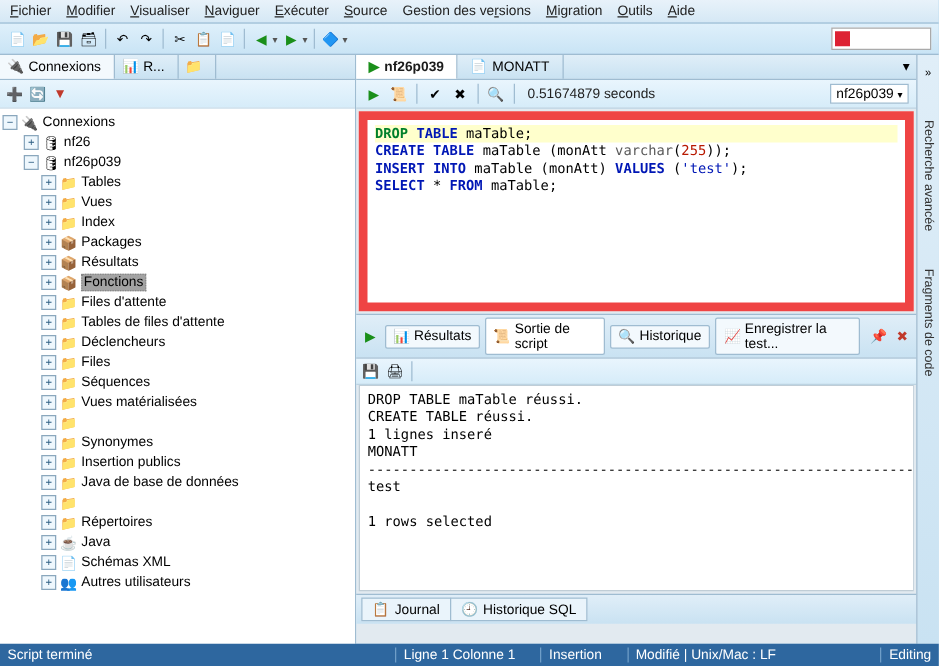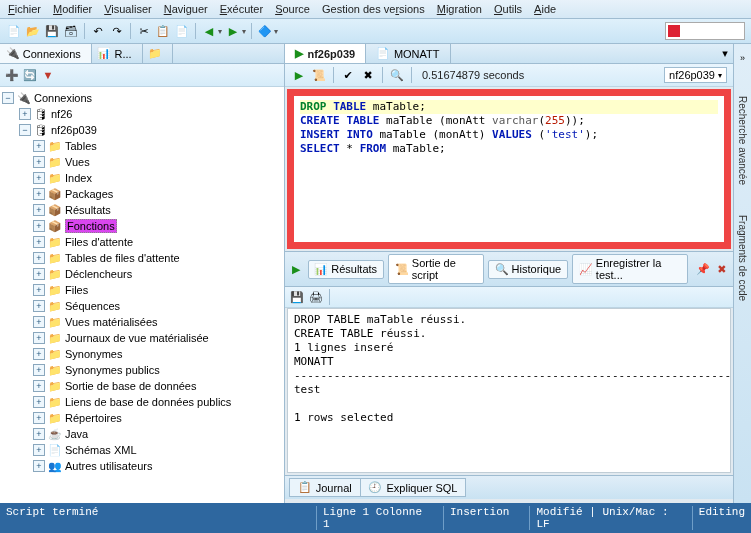--- a/index.html
+++ b/index.html
@@ -16,21 +16,21 @@
   .left-tabs { display: flex; background: linear-gradient(#e0eef8, #c9e2f2); border-bottom: 1px solid #9fbcd1; }
   .ltab { padding: 3px 10px 3px 6px; border-right: 1px solid #9fbcd1; display: flex; align-items: center; gap: 3px; font-size: 11px; }
   .ltab.active { background: #f3f9fd; }
   .left-tb { display: flex; gap: 2px; padding: 3px 4px; background: linear-gradient(#e9f5fd, #d6ecf9); border-bottom: 1px solid #bcd4e3; }
   .tree { flex: 1; overflow: auto; padding: 3px 2px; background: #fff; }
   .node { display: flex; align-items: center; gap: 3px; padding: 1px 0; white-space: nowrap; }
   .expander { width: 12px; height: 12px; border: 1px solid #8aa7bd; display: inline-flex; align-items: center; justify-content: center; font-size: 9px; line-height: 1; color: #2a5b80; background: #eef7fd; cursor: pointer; }
   .spacer { display: inline-block; }
   .ticon { display: inline-flex; width: 14px; height: 14px; align-items: center; justify-content: center; font-size: 11px; }
   .tlabel { color: #000; }
-  .tlabel.sel { background: #d946ef; border: 1px dotted #888; padding: 0 1px; }
+  .tlabel.sel { background: #a3a3a3; border: 1px dotted #888; padding: 0 1px; }
   .right { flex: 1; display: flex; flex-direction: column; min-width: 0; background: #e2eaf0; }
   .rtabs { display: flex; align-items: center; background: linear-gradient(#e0eef8, #c9e2f2); border-bottom: 1px solid #9fbcd1; }
   .rtab { padding: 3px 10px; border-right: 1px solid #9fbcd1; display: flex; align-items: center; gap: 4px; }
   .rtab.active { background: #fff; font-weight: bold; color: #1b1b1b; }
   .rtab .tri { color: #1a8f1a; }
   .rtb { display: flex; align-items: center; gap: 4px; padding: 3px 6px; background: linear-gradient(#e9f5fd, #d6ecf9); border-bottom: 1px solid #bcd4e3; font-size: 11px; }
   .rtb .status { margin-left: 4px; color: #222; }
   .rtb-spacer { flex: 1; }
   .conn-dd { border: 1px solid #9fbcd1; background: #fff; padding: 1px 4px; display: flex; align-items: center; gap: 3px; }
   .editor { background: #fff; border: 7px solid #ef4444; margin: 2px; padding: 4px 6px; font-family: "DejaVu Sans Mono", monospace; font-size: 11px; line-height: 14px; height: 160px; overflow: auto; white-space: pre; }
@@ -41,21 +41,21 @@
   .kw-num { color: #b81900; }
   .kw-str { color: #0017b5; }
   .curline { background: #ffffcc; display: inline-block; width: 100%; }
   .midbar { display: flex; align-items: center; gap: 4px; padding: 2px 4px; background: linear-gradient(#e0eef8, #c9e2f2); border-top: 1px solid #9fbcd1; border-bottom: 1px solid #9fbcd1; }
   .mtab { padding: 2px 6px; border: 1px solid #9fbcd1; background: #f3f9fd; display: flex; align-items: center; gap: 3px; border-radius: 2px; cursor: pointer; }
   .mtab.active { background: #fff; }
   .output { background: #fff; border: 1px solid #c0cdd6; margin: 0 2px 2px 2px; padding: 4px 6px; font-family: "DejaVu Sans Mono", monospace; font-size: 11px; line-height: 14px; height: 165px; overflow: auto; white-space: pre; }
   .btabs { display: flex; background: linear-gradient(#e0eef8, #c9e2f2); border-top: 1px solid #9fbcd1; padding: 2px 4px; gap: 0; }
   .btab { padding: 2px 8px; border: 1px solid #9fbcd1; background: #eaf4fb; display: flex; align-items: center; gap: 4px; cursor: pointer; margin-right: -1px; }
   .statusbar { display: flex; background: #2e679f; color: #fff; font-size: 11px; padding: 3px 6px; gap: 20px; }
-  .statusbar .cell { border-left: 1px solid #6f9ec8; padding-left: 6px; font-family: Liberation Mono, monospace; }
+  .statusbar .cell { border-left: 1px solid #6f9ec8; padding-left: 6px; }
   .statusbar .cell:first-child { border-left: none; padding-left: 0; flex: 0 0 290px; }
   .sidecol { width: 18px; background: linear-gradient(#e0eef8,#c9e2f2); border-left: 1px solid #9fbcd1; display: flex; flex-direction: column; align-items: center; padding-top: 6px; gap: 30px; }
   .sidecol .vtext { writing-mode: vertical-rl; font-size: 10px; color: #333; cursor: pointer; }
   .search-box { margin-left: auto; width: 80px; height: 18px; border: 1px solid #aaa; background: #fff; display: flex; align-items: center; padding-left: 2px; }
   .search-box .sq { width: 12px; height: 12px; background: #d23; }
   .out-tb { display:flex; gap:3px; padding:2px 4px; background: linear-gradient(#e9f5fd,#d6ecf9); border-bottom:1px solid #bcd4e3; }
   .right-body { display:flex; flex:1; min-height:0; }
   .editor-side { flex:1; display:flex; flex-direction:column; min-width:0; }
 </style>
 </head>
@@ -200,45 +200,43 @@
           <div class="node">
             <span class="spacer" style="width:28px"></span>
             <span class="expander">+</span>
             <span class="ticon">📁</span>
             <span class="tlabel">Vues matérialisées</span>
           </div>
           <div class="node">
             <span class="spacer" style="width:28px"></span>
             <span class="expander">+</span>
             <span class="ticon">📁</span>
-            <span class="tlabel">Journaux de vue matérialisée</span>
           </div>
           <div class="node">
             <span class="spacer" style="width:28px"></span>
             <span class="expander">+</span>
             <span class="ticon">📁</span>
             <span class="tlabel">Synonymes</span>
           </div>
           <div class="node">
             <span class="spacer" style="width:28px"></span>
             <span class="expander">+</span>
             <span class="ticon">📁</span>
-            <span class="tlabel">Synonymes publics</span>
-          </div>
-          <div class="node">
-            <span class="spacer" style="width:28px"></span>
-            <span class="expander">+</span>
-            <span class="ticon">📁</span>
-            <span class="tlabel">Sortie de base de données</span>
-          </div>
-          <div class="node">
-            <span class="spacer" style="width:28px"></span>
-            <span class="expander">+</span>
-            <span class="ticon">📁</span>
-            <span class="tlabel">Liens de base de données publics</span>
+            <span class="tlabel">Insertion publics</span>
+          </div>
+          <div class="node">
+            <span class="spacer" style="width:28px"></span>
+            <span class="expander">+</span>
+            <span class="ticon">📁</span>
+            <span class="tlabel">Java de base de données</span>
+          </div>
+          <div class="node">
+            <span class="spacer" style="width:28px"></span>
+            <span class="expander">+</span>
+            <span class="ticon">📁</span>
           </div>
           <div class="node">
             <span class="spacer" style="width:28px"></span>
             <span class="expander">+</span>
             <span class="ticon">📁</span>
             <span class="tlabel">Répertoires</span>
           </div>
           <div class="node">
             <span class="spacer" style="width:28px"></span>
             <span class="expander">+</span>
@@ -313,21 +311,21 @@
 CREATE TABLE réussi.
 1 lignes inseré
 MONATT
 -----------------------------------------------------------------------------
 test
 
 1 rows selected</div>
 
     <div class="btabs">
       <div class="btab">📋 <span>Journal</span></div>
-      <div class="btab">🕘 <span>Expliquer SQL</span></div>
+      <div class="btab">🕘 <span>Historique SQL</span></div>
     </div>
     </div>
     <div class="sidecol">
       <span class="tb-btn" style="font-size:9px">»</span>
       <span class="vtext">Recherche avancée</span>
       <span class="vtext">Fragments de code</span>
     </div>
     </div>
   </div>
 </div>

